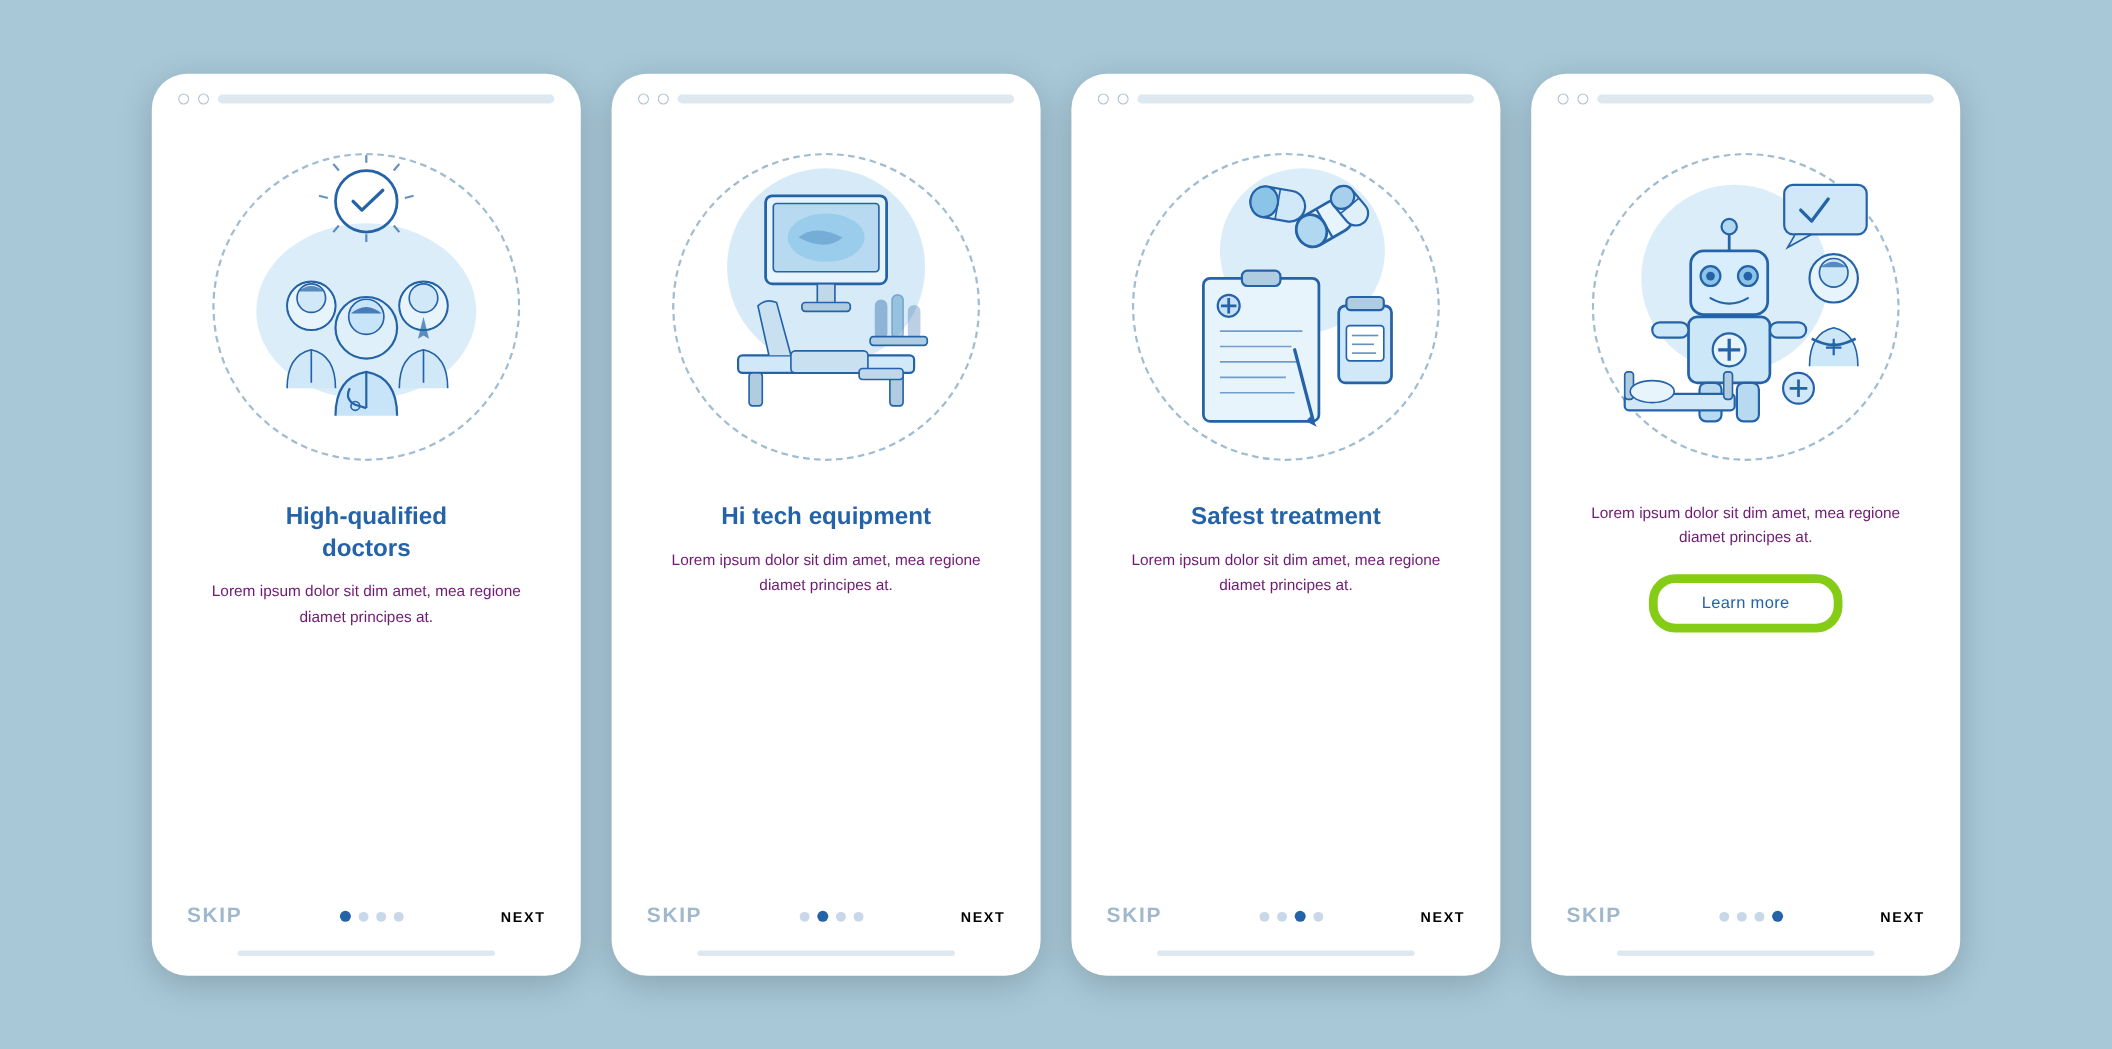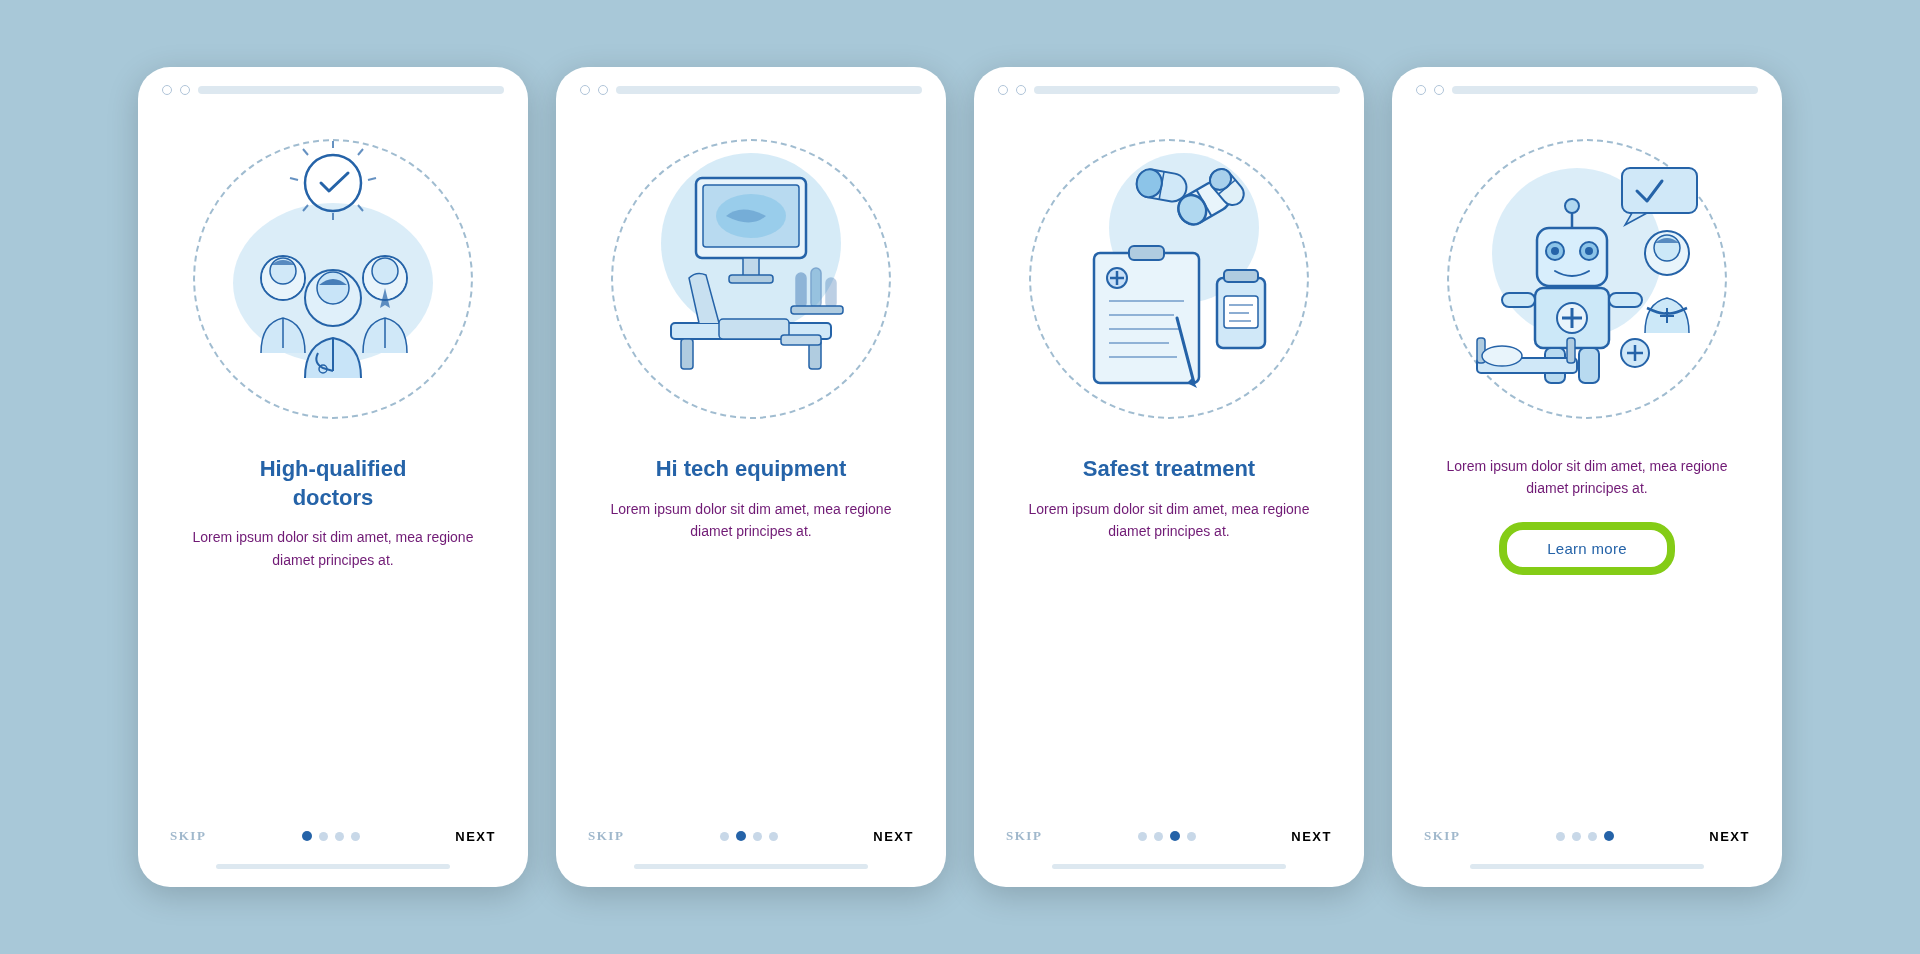--- a/index.html
+++ b/index.html
@@ -128,25 +128,24 @@
       width: 100%;
       display: flex;
       align-items: center;
       justify-content: space-between;
       padding: 18px 32px 10px 32px;
       margin-top: 18px;
     }
 
     .nav-skip {
       color: #a0b8cc;
-      font-size: 13px;
+      font-size: 19px;
       font-weight: 600;
       letter-spacing: 1.5px;
       cursor: pointer;
-      font-family: Liberation Serif, serif;
     }
 
     .nav-dots {
       display: flex;
       gap: 7px;
       align-items: center;
     }
 
     .nav-dot {
       width: 9px;

